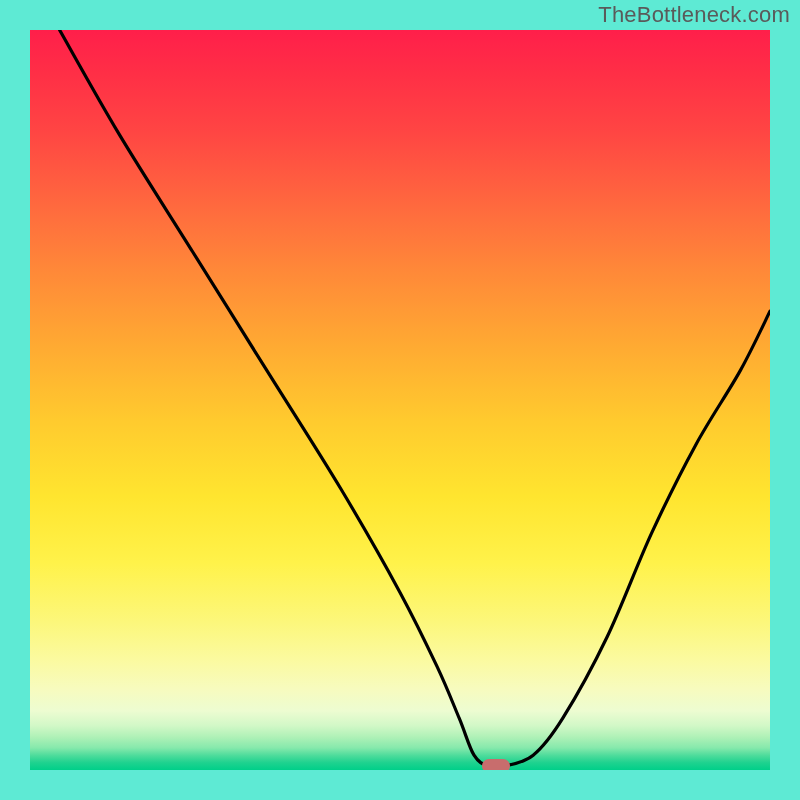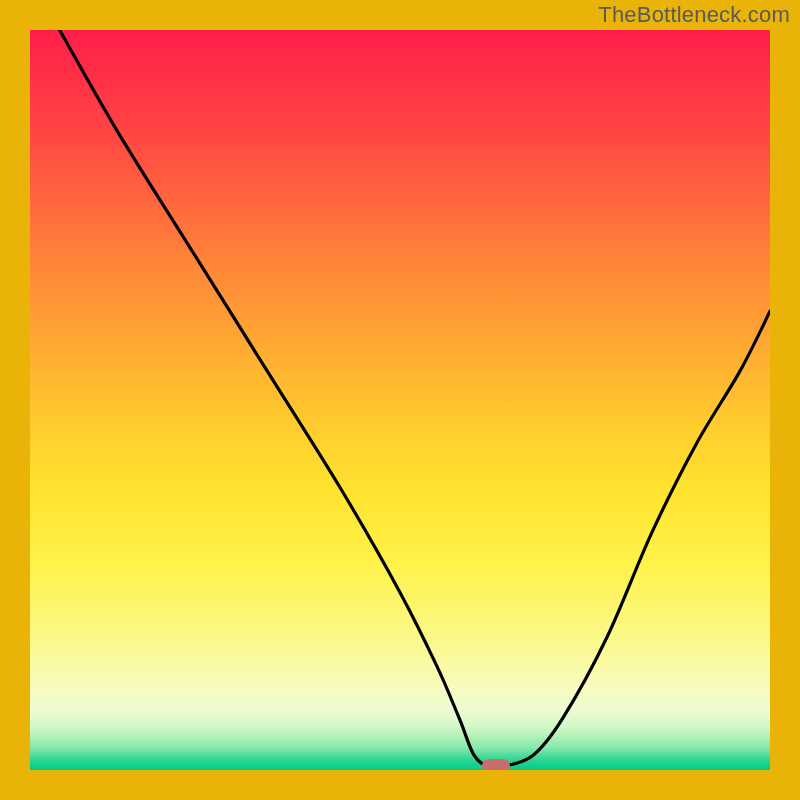--- a/index.html
+++ b/index.html
@@ -8,21 +8,21 @@
     width: 800px;
     height: 800px;
     background: #000;
     overflow: hidden;
     font-family: Arial, Helvetica, sans-serif;
   }
   .frame {
     position: relative;
     width: 800px;
     height: 800px;
-    background: #eab308;
+    background: #5eead4;
   }
   .watermark {
     position: absolute;
     top: 2px;
     right: 10px;
     color: #5a5a5a;
     font-size: 22px;
     font-weight: 500;
     letter-spacing: 0.2px;
     z-index: 20;

